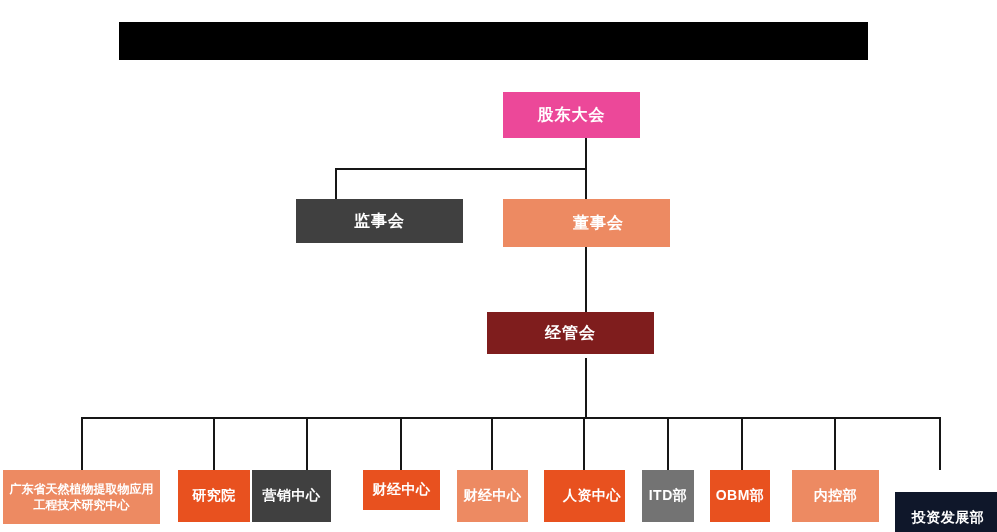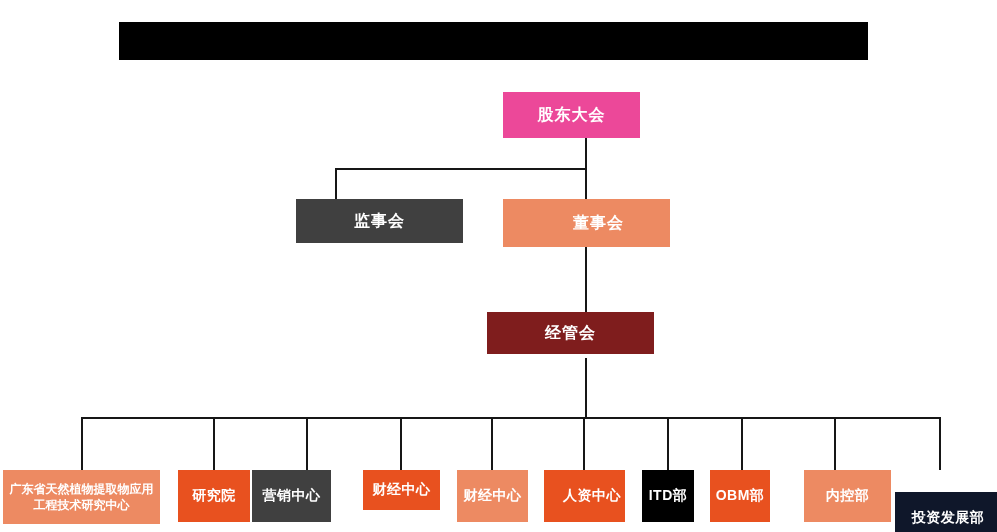--- a/index.html
+++ b/index.html
@@ -80,18 +80,18 @@
   <div class="node lvl-main" style="left: 503px; top: 199px; width: 167px; height: 48px; background: rgb(237, 138, 98); padding-left: 24px;">董事会</div>
 
   <div class="node lvl-main" style="left: 487px; top: 312px; width: 167px; height: 42px; background: #7f1d1d;">经管会</div>
 
   <div class="node lvl-dept lvl-dept-long" style="left: 3px; top: 470px; width: 157px; height: 54px; background: rgb(237, 138, 98);">广东省天然植物提取物应用工程技术研究中心</div>
   <div class="node lvl-dept" style="left: 178px; top: 470px; width: 72px; height: 52px; background: rgb(232, 81, 31); font-family: Liberation Mono, monospace;">研究院</div>
   <div class="node lvl-dept" style="left: 252px; top: 470px; width: 79px; height: 52px; background: #404040;">营销中心</div>
   <div class="node lvl-dept" style="left: 363px; top: 470px; width: 77px; height: 40px; background: rgb(232, 81, 31);">财经中心</div>
   <div class="node lvl-dept" style="left: 457px; top: 470px; width: 71px; height: 52px; background: rgb(237, 138, 98);">财经中心</div>
   <div class="node lvl-dept" style="left: 544px; top: 470px; width: 81px; height: 52px; background: rgb(232, 81, 31); padding-left: 15px;">人资中心</div>
-  <div class="node lvl-dept" style="left: 642px; top: 470px; width: 52px; height: 52px; background: #000000;">ITD部</div>
+  <div class="node lvl-dept" style="left: 642px; top: 470px; width: 52px; height: 52px; background: #737373;">ITD部</div>
   <div class="node lvl-dept" style="left: 710px; top: 470px; width: 60px; height: 52px; background: rgb(232, 81, 31);">OBM部</div>
-  <div class="node lvl-dept" style="left: 792px; top: 470px; width: 87px; height: 52px; background: rgb(237, 138, 98); margin-left: 12px;">内控部</div>
+  <div class="node lvl-dept" style="left: 792px; top: 470px; width: 87px; height: 52px; background: rgb(237, 138, 98);">内控部</div>
   <div class="node lvl-dept" style="left: 895px; top: 492px; width: 106px; height: 52px; background: #0f172a;">投资发展部</div>
 
 </div>
 
 </body></html>

